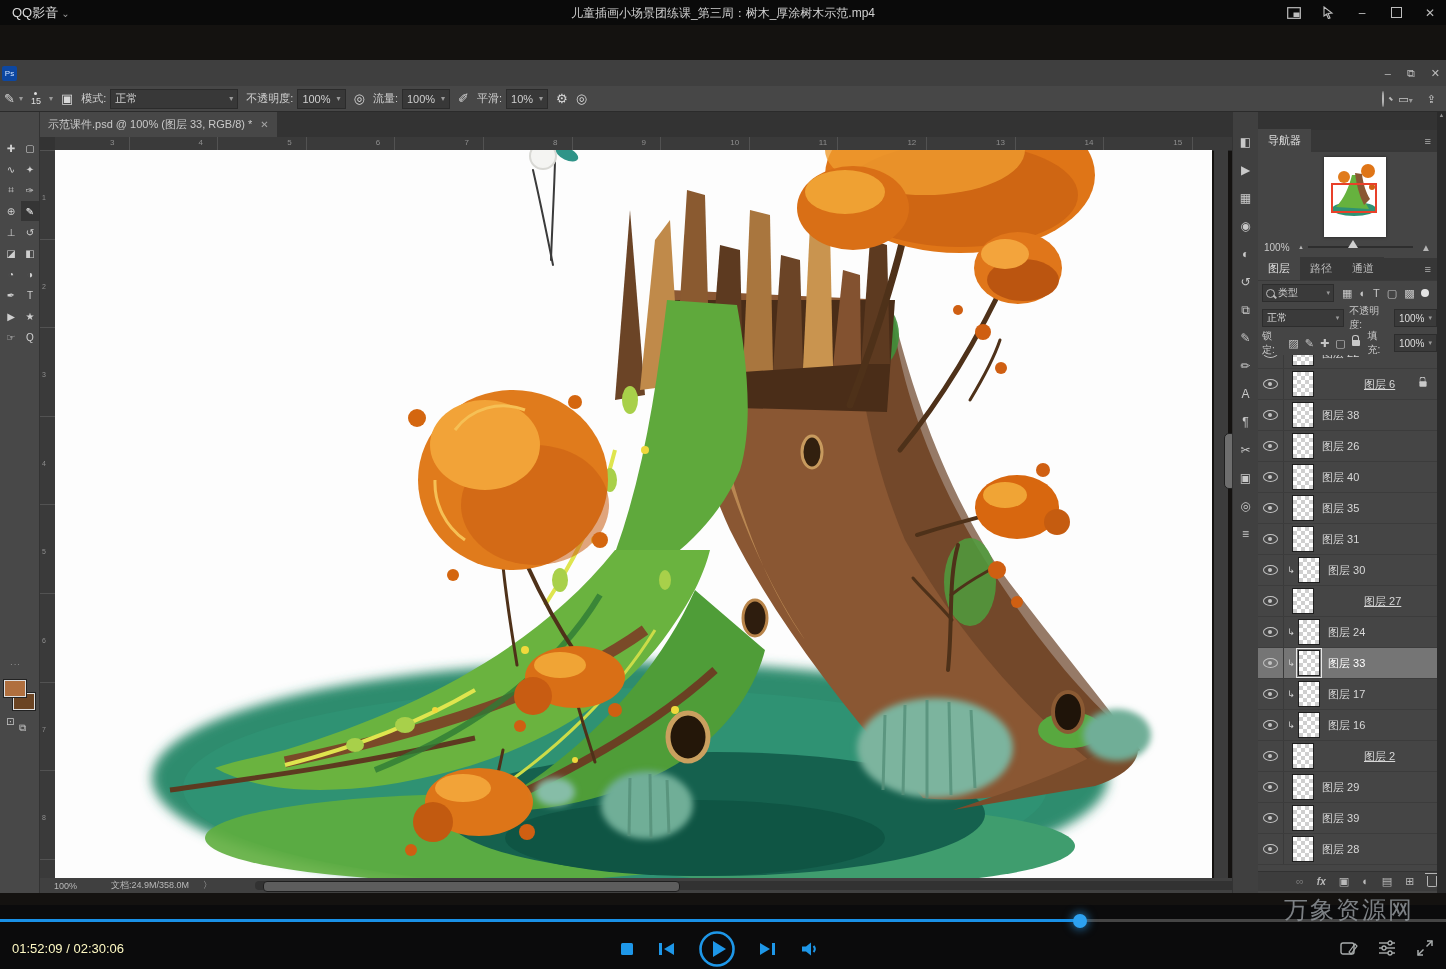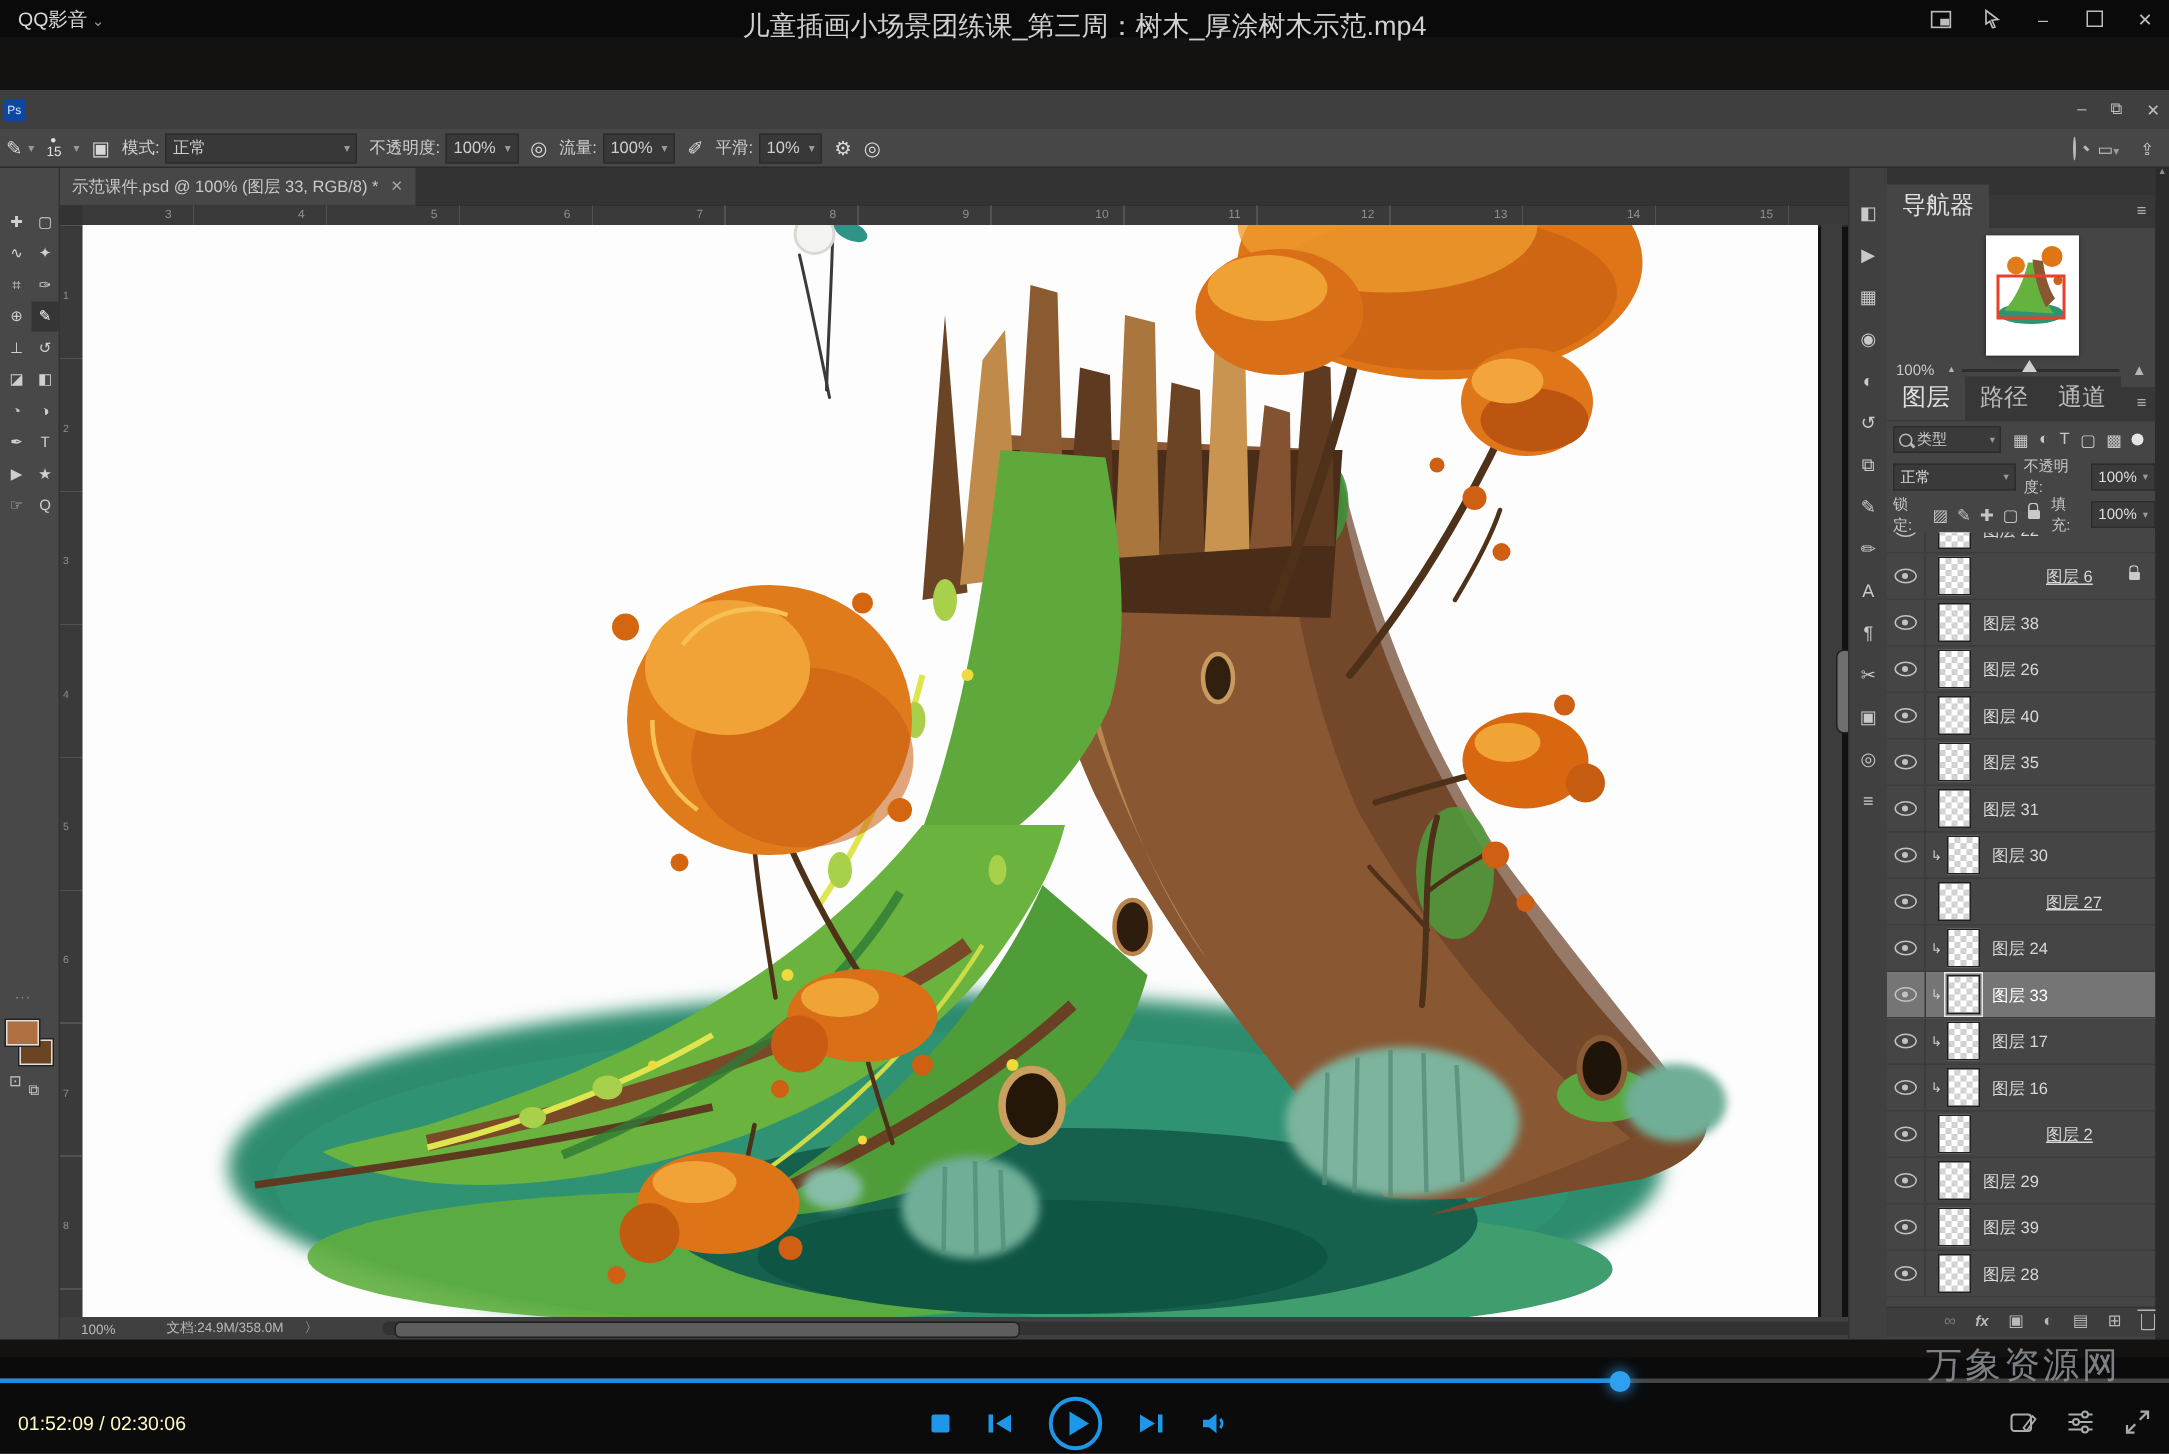--- a/index.html
+++ b/index.html
@@ -2,21 +2,21 @@
 <html><head>
 <meta charset="utf-8">
 <style>
   html,body{margin:0;padding:0;background:#000;font-family:"Liberation Sans","DejaVu Sans",sans-serif;}
   #stage{position:relative;width:1446px;height:969px;background:#141210;overflow:hidden;}
 
   
   .titlebar{position:absolute;top:0;left:0;width:1446px;height:25px;background:#0a0a0a;color:#cfcfcf;}
   .app-name{position:absolute;left:12px;top:4px;font-size:13px;color:#d8d8d8;}
   .app-caret{font-size:10px;color:#9a9a9a;margin-left:3px;}
-  .video-title{position:absolute;left:0;right:0;top:5px;text-align:center;font-size:18px;color:#d0d0d0;}
+  .video-title{position:absolute;left:0;right:0;top:5px;text-align:center;font-size:12px;color:#d0d0d0;}
   .tb-icons{position:absolute;right:8px;top:0;height:25px;display:flex;align-items:center;gap:18px;}
   .tb-btn{width:16px;height:16px;display:flex;align-items:center;justify-content:center;color:#bdbdbd;font-size:12px;cursor:default;}
   .max-box{width:9px;height:9px;border:1.5px solid #bdbdbd;display:inline-block;}
 
   
   .ps-menubar{position:absolute;top:60px;left:0;width:1446px;height:26px;background:#3f3f3f;border-bottom:1px solid #2e2e2e;display:flex;align-items:center;}
   .ps-logo{width:15px;height:15px;background:#0d47a1;color:#cfe3ff;font-size:8px;display:flex;align-items:center;justify-content:center;margin:0 6px 0 2px;border-radius:2px;}
   #menu-list{display:flex;gap:2px;}
   .menu-item{padding:4px 8px;font-size:12px;color:#dcdcdc;}
   .ps-win-controls{position:absolute;right:6px;top:0;height:26px;display:flex;gap:16px;align-items:center;color:#bdbdbd;font-size:11px;}
@@ -58,21 +58,21 @@
   .ps-status span{margin-left:14px;}
   .hscroll{position:absolute;left:215px;top:3px;width:990px;height:9px;background:#323232;border-radius:4px;}
   .hscroll .thumb{position:absolute;left:0;top:0;width:415px;height:9px;background:#5d5d5d;border-radius:4px;}
 
   
   .ps-strip{position:absolute;left:1232px;top:112px;width:26px;height:781px;background:#404040;border-left:1px solid #333;box-sizing:border-box;}
   #strip-icons{display:flex;flex-direction:column;align-items:center;padding-top:22px;gap:12px;}
   .strip-icon{width:20px;height:16px;display:flex;align-items:center;justify-content:center;color:#c9c9c9;font-size:12px;}
   .ps-panels{position:absolute;left:1258px;top:112px;width:179px;height:781px;background:#454545;}
   .panel-tabsrow{position:relative;height:22px;background:#373737;display:flex;align-items:flex-end;}
-  .panel-tab{padding:4px 10px;font-size:16px;color:#b9b9b9;background:#373737;}
+  .panel-tab{padding:4px 10px;font-size:11px;color:#b9b9b9;background:#373737;}
   .panel-tab.active{background:#454545;color:#e0e0e0;}
   .panel-menu{position:absolute;right:6px;top:5px;color:#b0b0b0;font-size:11px;}
   .nav-body{position:relative;height:106px;background:#454545;}
   .nav-thumb{position:absolute;left:66px;top:5px;width:62px;height:80px;background:#fff;box-shadow:0 0 3px rgba(0,0,0,.5);}
   .nav-viewbox{position:absolute;left:7px;top:26px;width:46px;height:30px;border:2px solid #e8402a;box-sizing:border-box;}
   .nav-footer{position:absolute;left:0;bottom:2px;width:179px;height:18px;display:flex;align-items:center;color:#c9c9c9;font-size:10px;}
   .nav-zoom{margin-left:6px;width:34px;}
   .nav-mtn-s{font-size:6px;color:#b5b5b5;}
   .nav-mtn-l{font-size:10px;color:#b5b5b5;margin-left:4px;}
   .nav-track{position:relative;flex:1;height:2px;background:#2e2e2e;margin:0 4px;}

